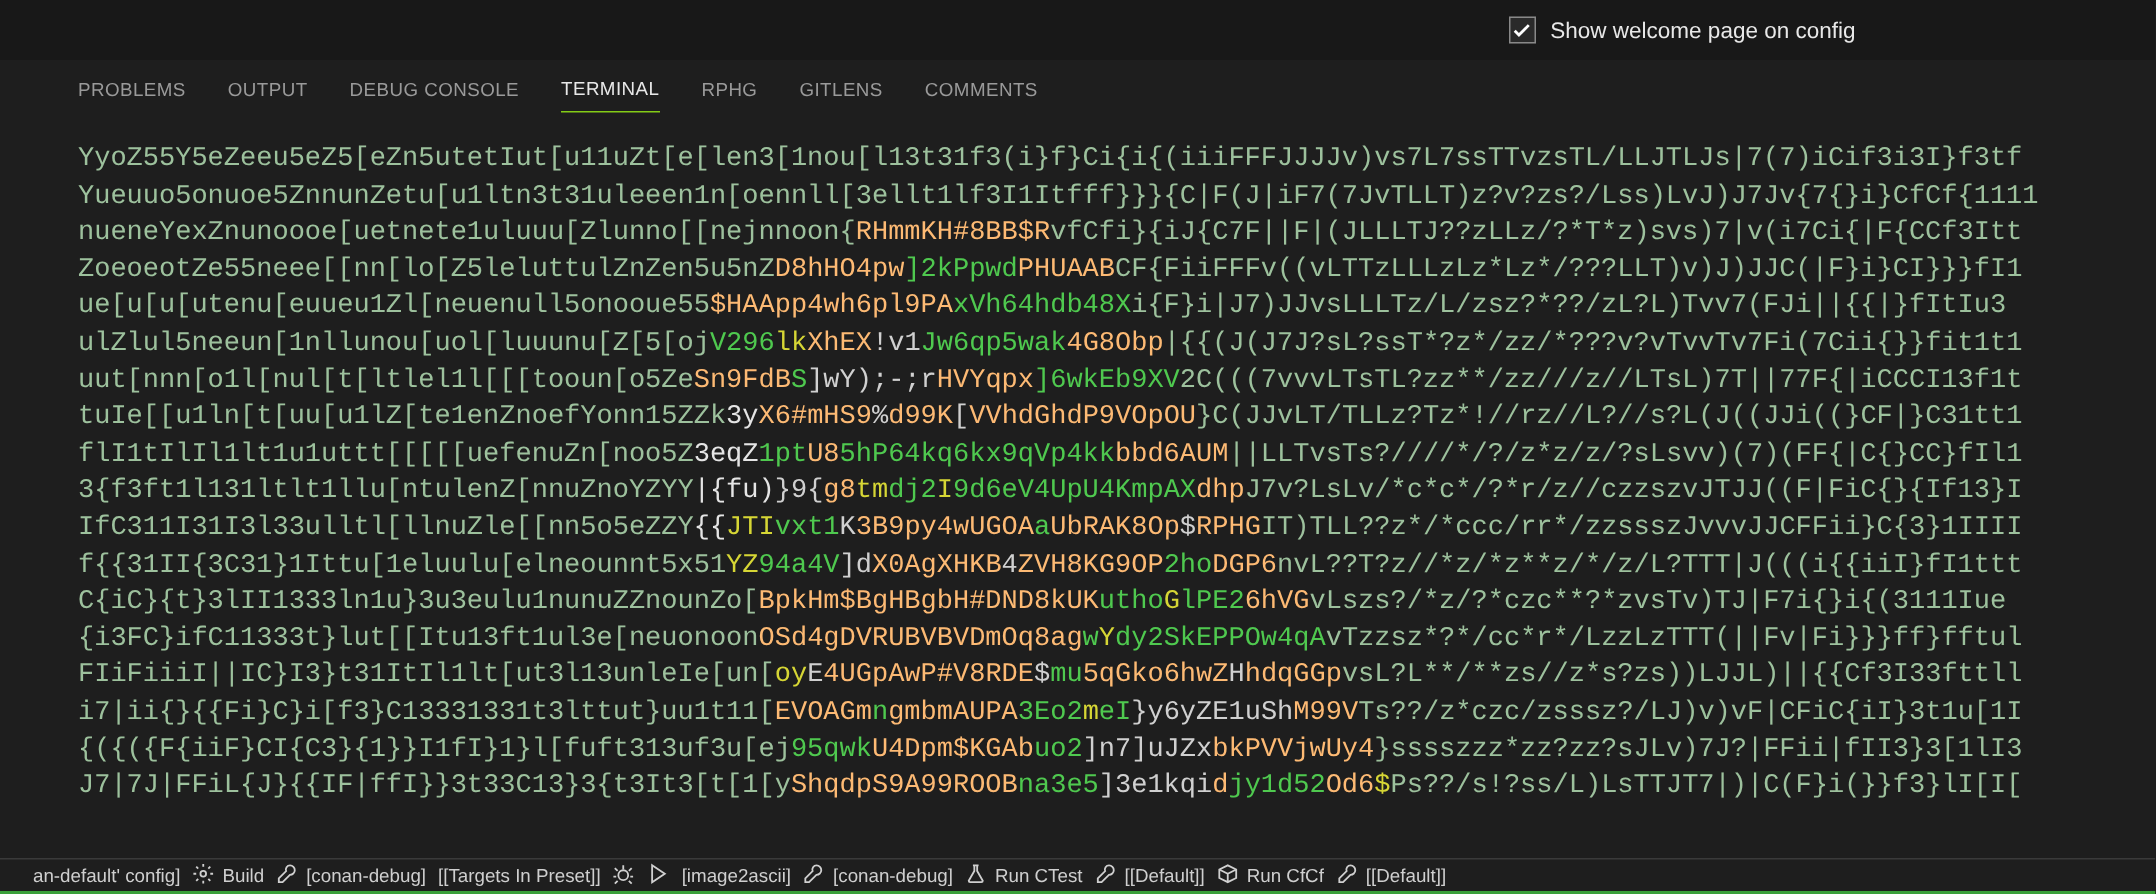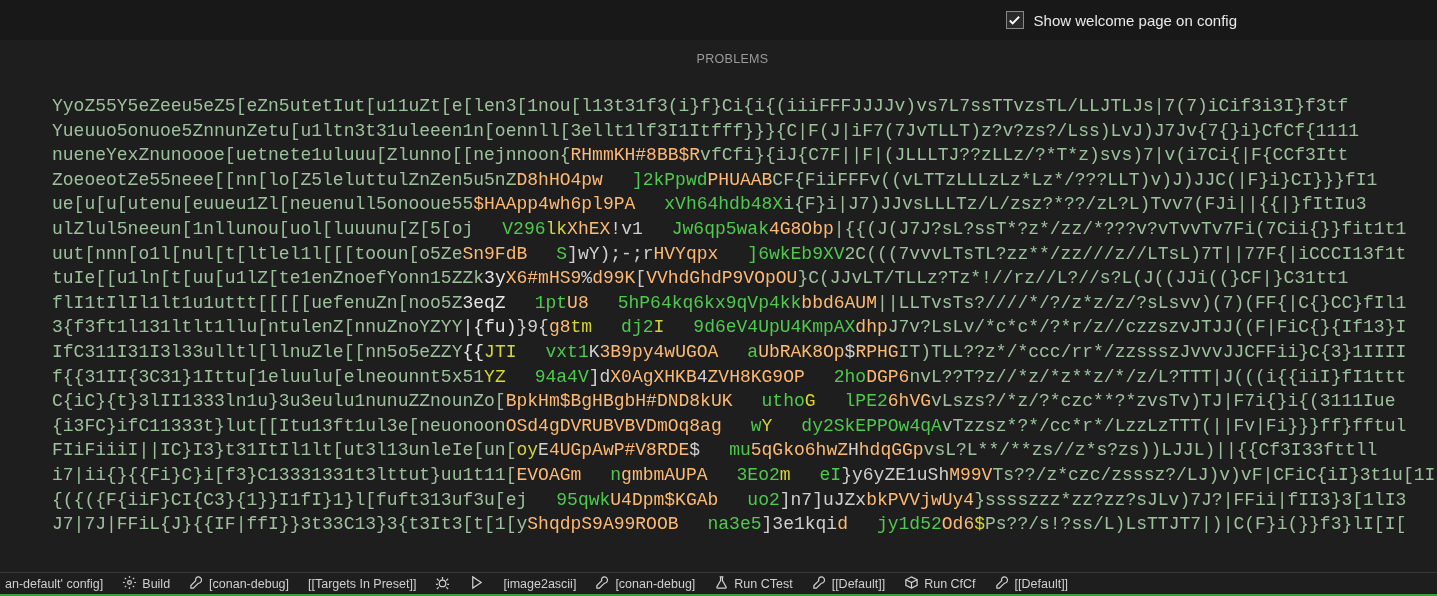--- a/index.html
+++ b/index.html
@@ -22,38 +22,38 @@
   justify-content: flex-end;
   padding-right: 200px;
 }
 .checkbox-row { display: flex; align-items: center; gap: 10px; color: #e8e8e8; font-size: 15px; cursor: pointer; }
 .checkbox {
   width: 18px; height: 18px; border: 1px solid #888; display: flex; align-items: center; justify-content: center;
   background: #2a2a2a; color: #fff; font-size: 14px;
 }
 .panel-tabs {
   display: flex; gap: 28px; padding: 12px 24px 0 52px; font-size: 12.5px; letter-spacing: 0.3px;
-  border-bottom: 1px solid transparent; height: 36px; align-items: center; flex-direction: column;
+  border-bottom: 1px solid transparent; height: 36px; align-items: center;
 }
 .panel-tab { color: #9a9a9a; cursor: pointer; padding-bottom: 8px; }
 .panel-tab.active { color: #e8e8e8; border-bottom: 1px solid #84cc16; }
 .terminal-area {
   flex: 1; background: #1e1e1e; padding: 18px 10px 8px 52px; overflow: hidden;
   font-family: "Consolas", "Courier New", monospace; font-size: 18px; line-height: 24.6px;
   white-space: pre; color: #6a8a6e;
 }
 .terminal-area span.y { color: #d6d635; text-align: right; }
-.terminal-area span.g { color: #4fc94f; margin-left: 29px; }
+.terminal-area span.g { color: #4fc94f; }
 .terminal-area span.bg { color: #fdba74; font-weight: 400; }
 .terminal-area span.r { color: #e5e5e5; }
 .terminal-area span.w { color: #d0d0d0; }
 .terminal-area span.wg { color: #9dc19d; }
 .status-bar {
   height: 24px; background: #1e1e1e; border-top: 1px solid #3a3a3a; display: flex; align-items: center;
-  font-size: 12.5px; color: #cfcfcf; gap: 19px; padding: 0 5px; border-bottom: 2px solid #3aa03a;
+  font-size: 12.5px; color: #cfcfcf; gap: 8px; padding: 0 22px; border-bottom: 2px solid #3aa03a;
 }
 .status-item { display: flex; align-items: center; gap: 5px; cursor: pointer; white-space: nowrap; }
 .status-item svg { flex-shrink: 0; }
 .icon { width: 15px; height: 15px; }
 </style>
 </head>
 <body>
 
 <div class="top-bar">
   <label class="checkbox-row">

